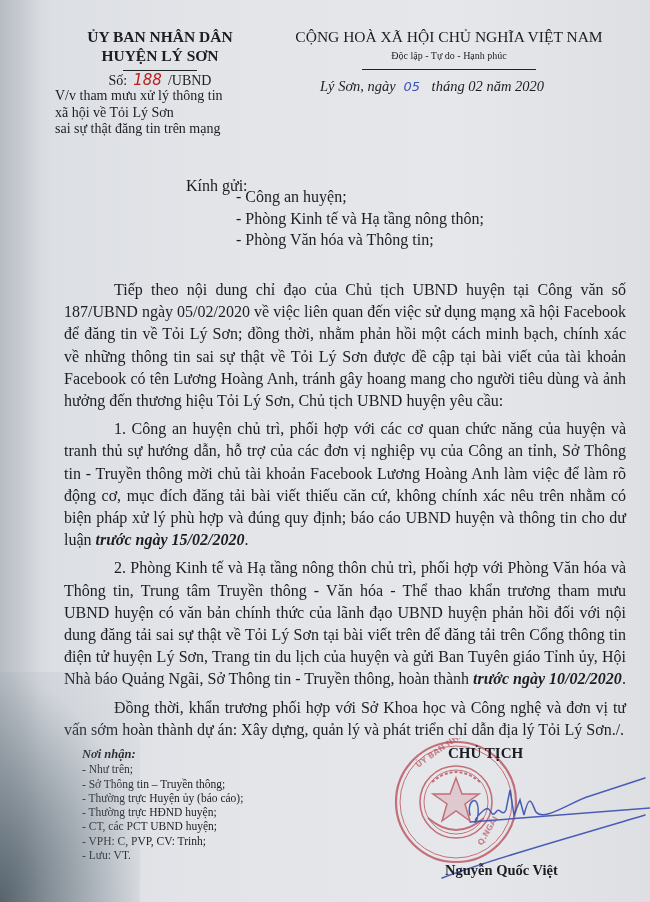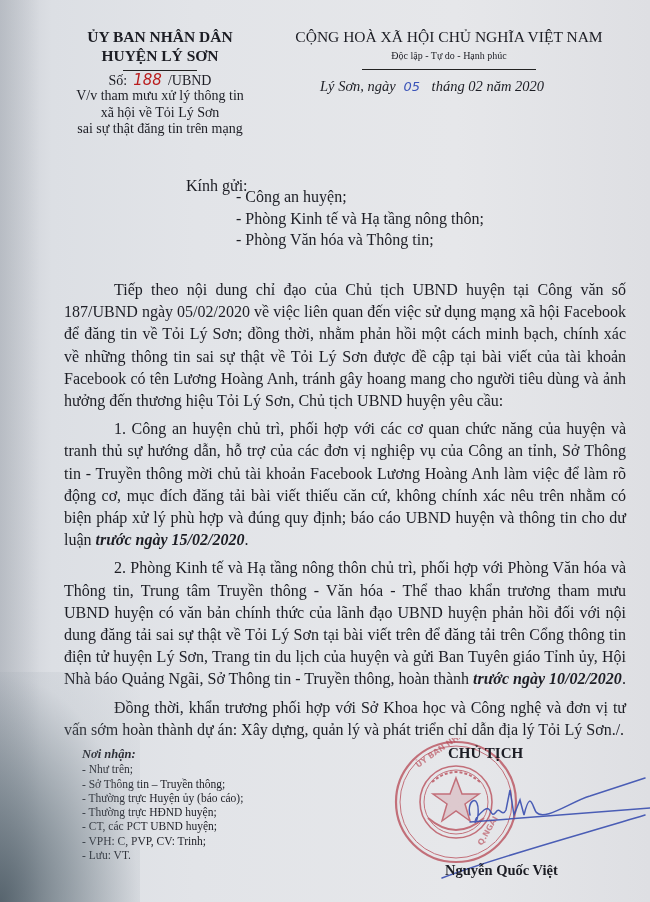--- a/index.html
+++ b/index.html
@@ -21,21 +21,21 @@
   }
   .abs { position: absolute; }
   .hdr-left { left: 60px; top: 27px; width: 200px; text-align: center; font-weight: bold; font-size: 15.5px; line-height: 19px; }
   .hdr-left .rule { width: 74px; height: 1px; background: #222; margin: 5px auto 0; }
   .hdr-right { left: 264px; top: 27px; width: 370px; text-align: center; font-weight: normal; }
   .hdr-right .nation { font-size: 15.5px; line-height: 19px; }
   .hdr-right .motto { font-size: 10px; line-height: 19px; }
   .hdr-right .rule { width: 174px; height: 1px; background: #222; margin: 4px auto 0; }
   .docno { left: 55px; top: 72px; width: 210px; text-align: center; font-size: 14px; line-height: 17px; }
   .docno .num { font-family: "DejaVu Sans", sans-serif; font-style: italic; color: #b91c1c; font-size: 15px; padding: 0 6px; }
-  .subject { left: 55px; top: 88px; width: 210px; text-align: center; font-size: 14px; line-height: 16.5px; }
+  .subject { left: 55px; top: 88px; width: 210px; text-align: left; font-size: 14px; line-height: 16.5px; }
   .dateline { left: 320px; top: 78px; font-style: italic; font-size: 14.5px; }
   .dateline .day { font-family: "DejaVu Sans", sans-serif; color: #3b54b8; font-size: 13px; padding: 0 8px 0 4px; }
   .greeting { left: 186px; top: 177px; font-size: 16px; }
   .recipients { left: 236px; top: 186px; font-size: 16px; line-height: 21.5px; }
   .body-text { left: 64px; top: 279px; width: 562px; font-size: 16px; line-height: 22.2px; text-align: justify; }
   .body-text p { margin: 0 0 6px 0; text-indent: 50px; }
   .body-text b i, .body-text .emph { font-weight: bold; font-style: italic; }
   .noi-nhan { left: 82px; top: 747px; font-size: 11.5px; line-height: 14.3px; }
   .noi-nhan .title { font-weight: bold; font-style: italic; font-size: 12.5px; margin-bottom: 1px; }
   .sig-title { left: 448px; top: 745px; font-weight: bold; font-size: 15px; }

